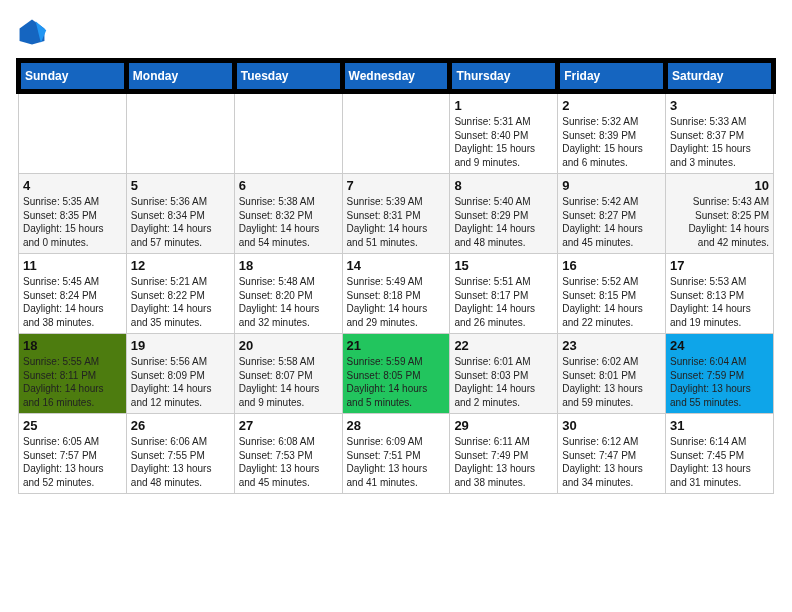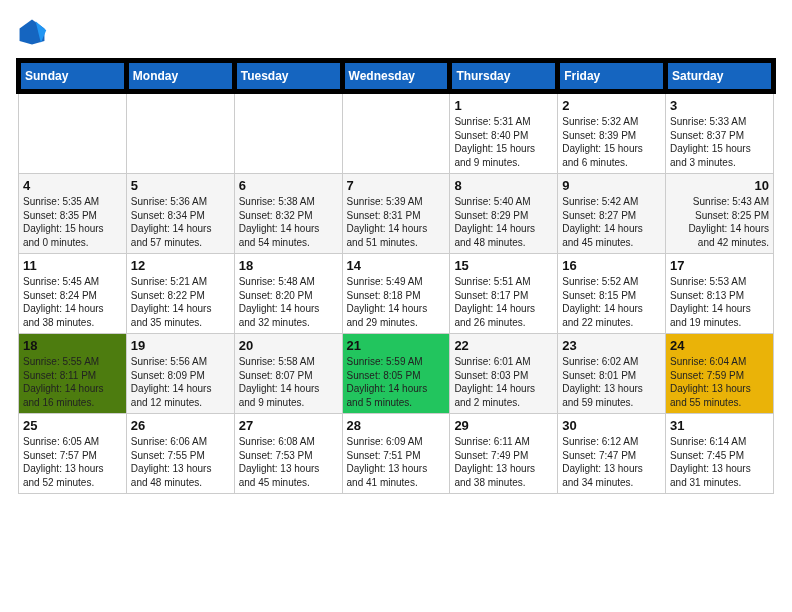--- a/index.html
+++ b/index.html
@@ -284,21 +284,21 @@
 Daylight: 14 hours
 and 2 minutes.</div>
         </td>
         <td style="background: rgb(245, 245, 245);">
           <div class="day-number">23</div>
           <div class="day-info">Sunrise: 6:02 AM
 Sunset: 8:01 PM
 Daylight: 13 hours
 and 59 minutes.</div>
         </td>
-        <td style="background: #eab308;">
+        <td style="background: #0ea5e9;">
           <div class="day-number">24</div>
           <div class="day-info">Sunrise: 6:04 AM
 Sunset: 7:59 PM
 Daylight: 13 hours
 and 55 minutes.</div>
         </td>
       </tr>
       <tr>
         <td>
           <div class="day-number">25</div>

